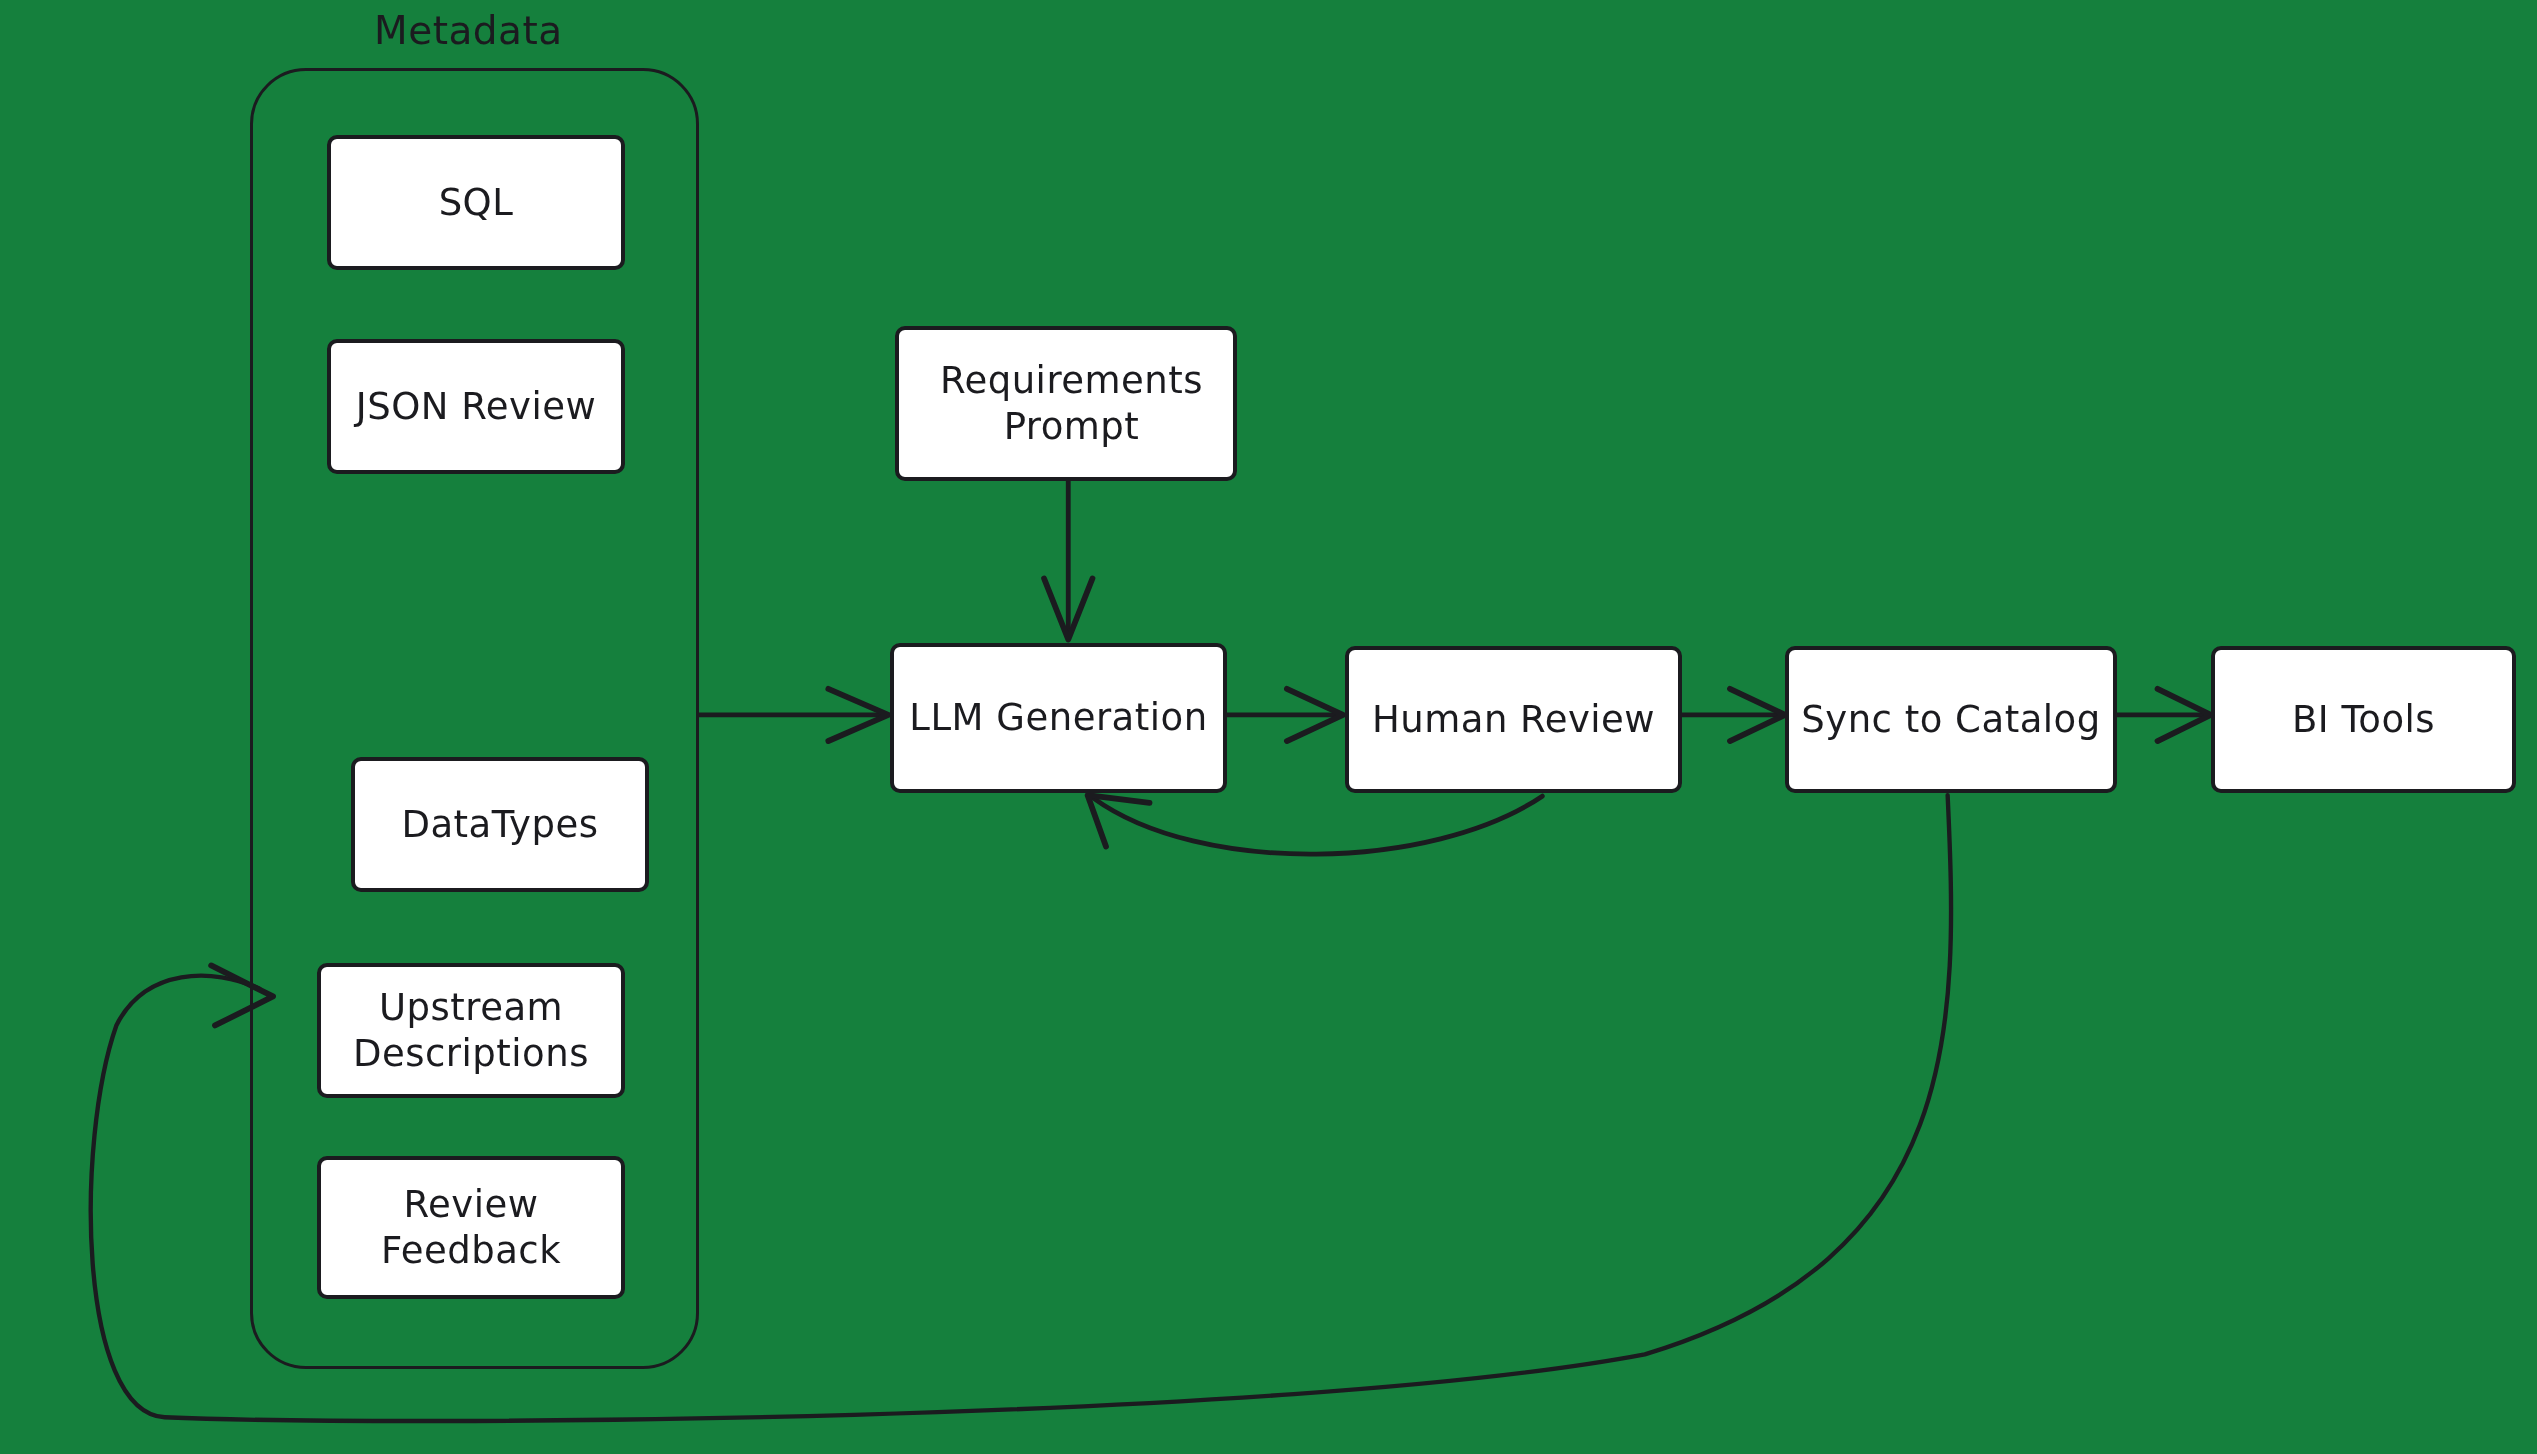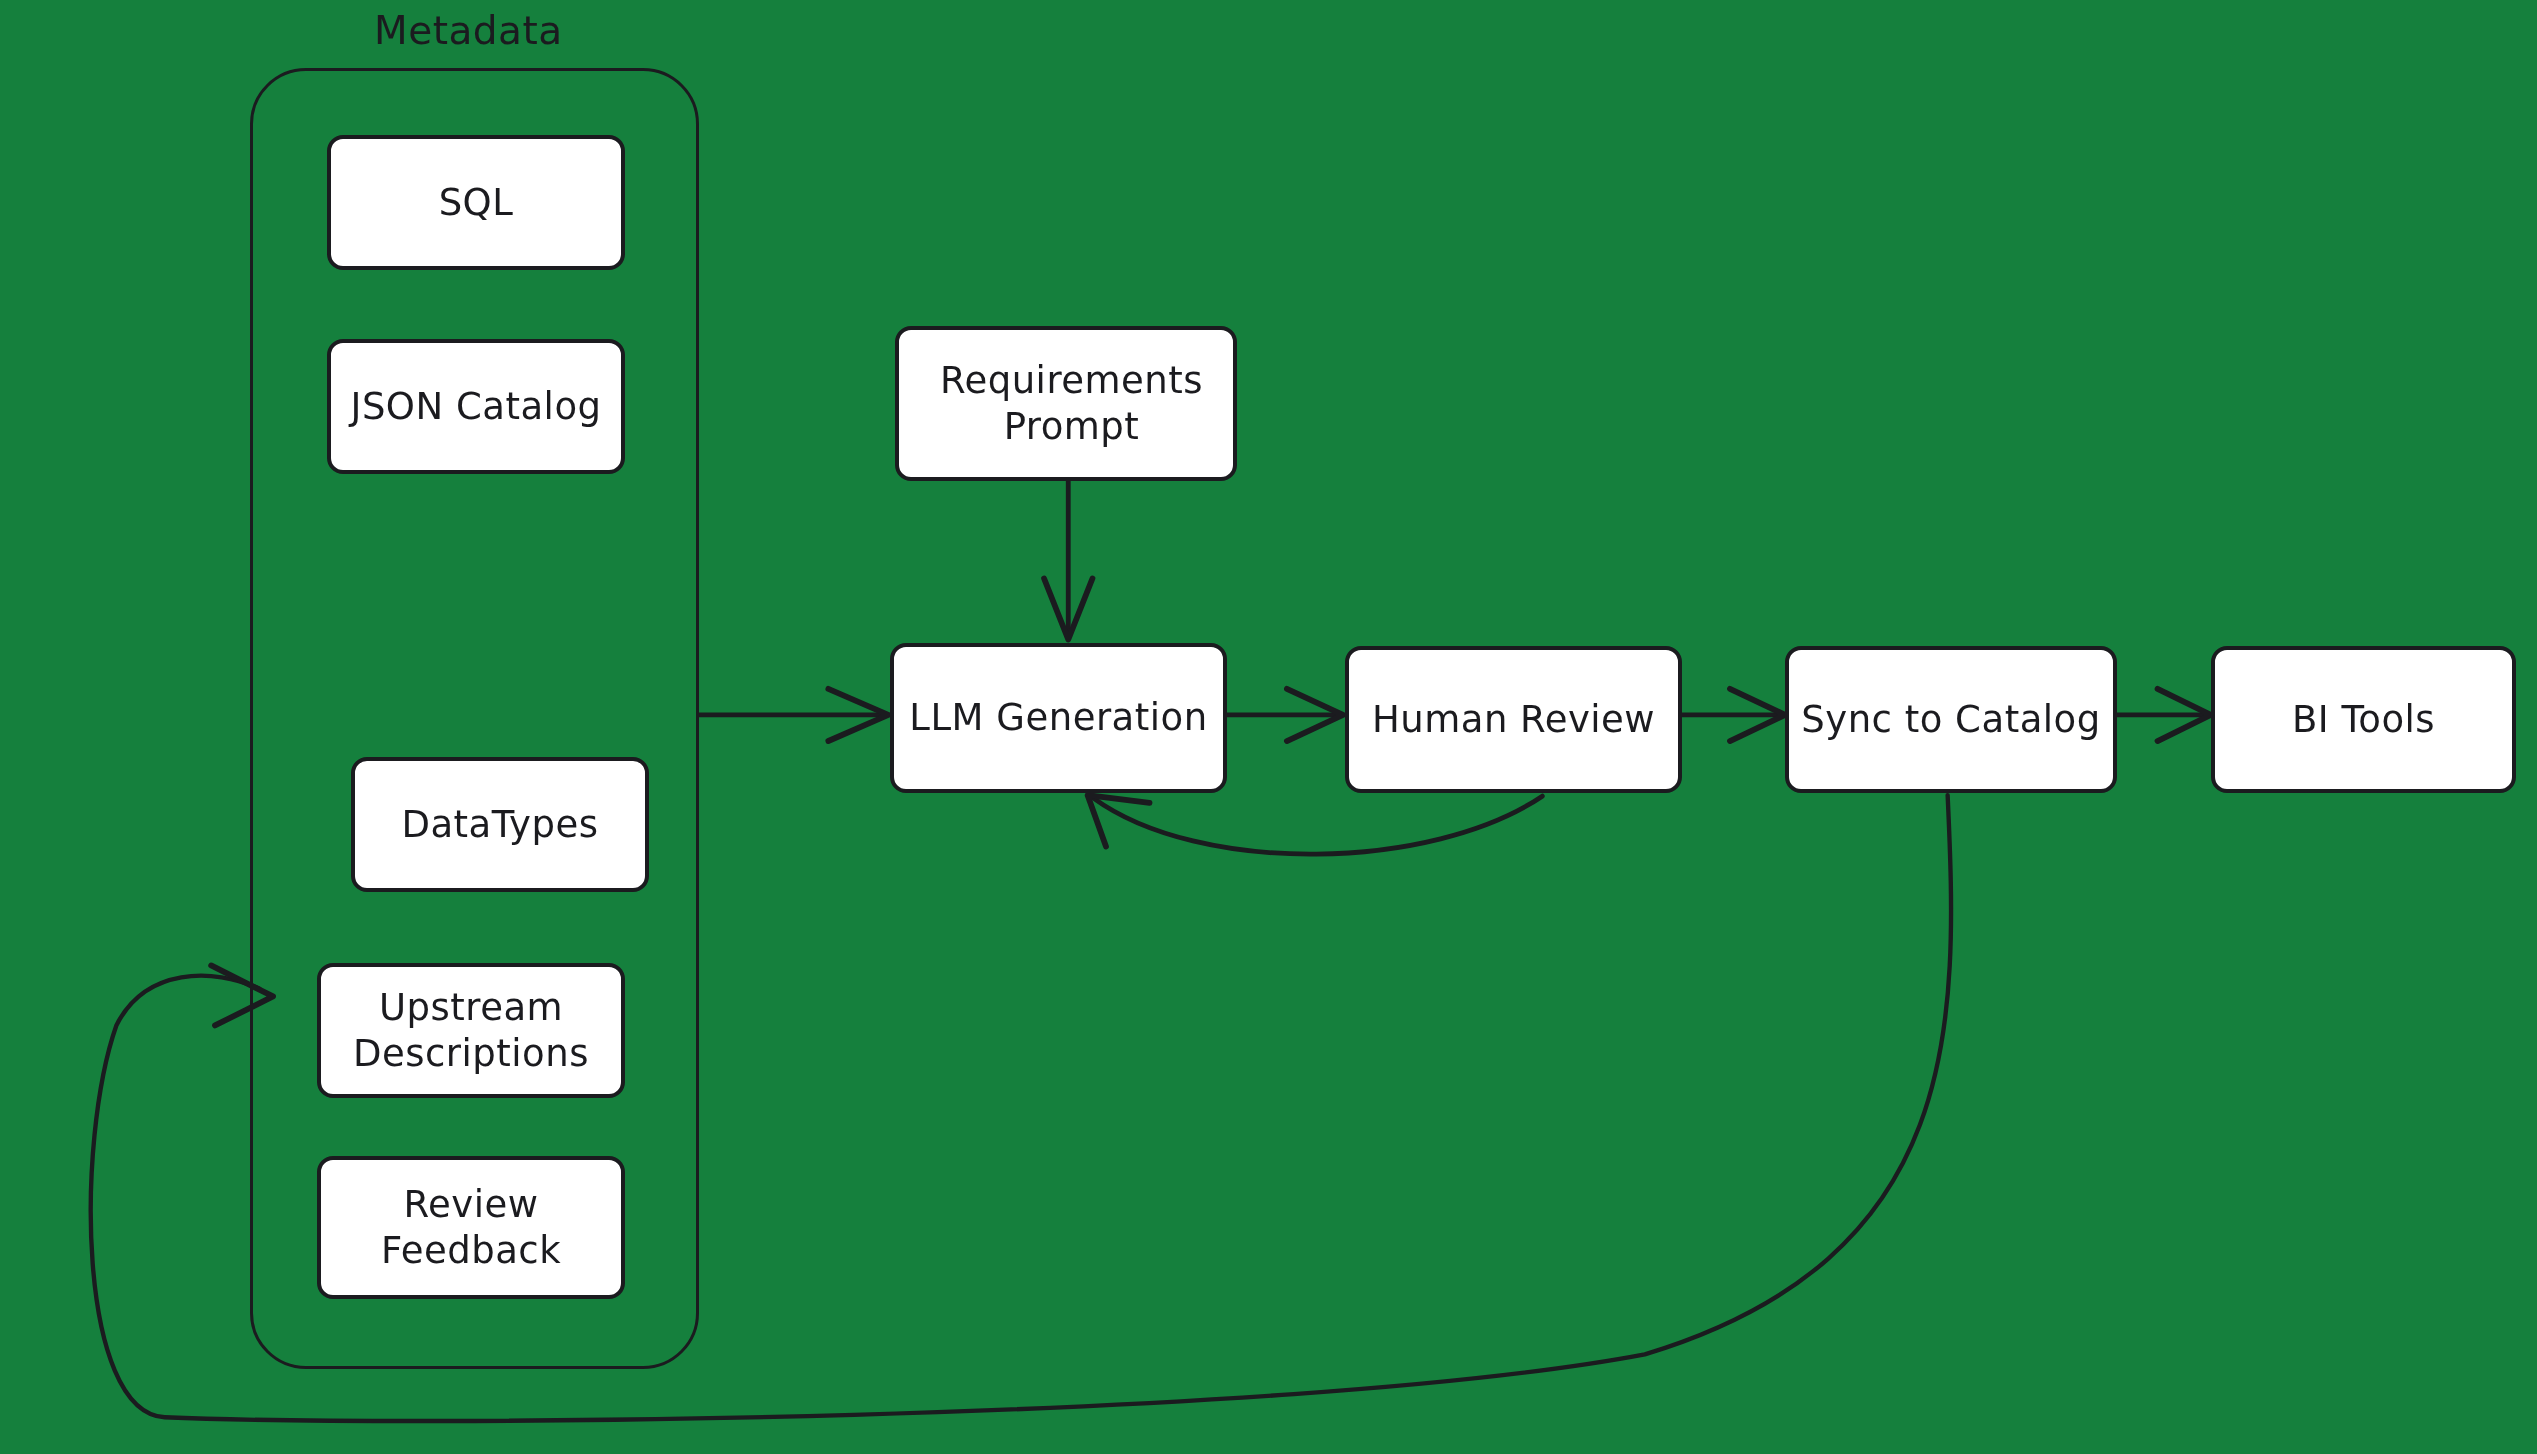--- a/index.html
+++ b/index.html
@@ -28,21 +28,21 @@
   .node {
     position: absolute;
     box-sizing: border-box;
     display: flex;
     align-items: center;
     justify-content: center;
     text-align: center;
     background: #ffffff;
     color: #1b1b1f;
     border: 4.8px solid #1b1b1f;
-    border-radius: 16px;
+    border-radius: 10px;
     font-family: "DejaVu Sans", sans-serif;
     font-size: 37px;
     line-height: 1.22;
     letter-spacing: 0.5px;
     z-index: 3;
   }
   .group-box {
     position: absolute;
     box-sizing: border-box;
     background: transparent;
@@ -115,21 +115,21 @@
   </svg>
 
   <div class="group-box" style="left:250px; top:68px; width:449px; height:1301px;"></div>
   <div class="group-title" style="left:374px; top:7.7px;">Metadata</div>
 
   <div class="node" style="left:327px; top:135px; width:298px; height:135px;">
     <span>SQL</span>
   </div>
 
   <div class="node" style="left:327px; top:339px; width:298px; height:135px;">
-    <span>JSON Catalog</span>
+    <span>JSON Review</span>
   </div>
 
 
   <div class="node" style="left:327px; top:757px; width:298px; height:135px;margin-left:24px;">
     <span>DataTypes</span>
   </div>
 
   <div class="node" style="left:317px; top:963px; width:308px; height:135px;">
     <span>Upstream
 Descriptions</span>

